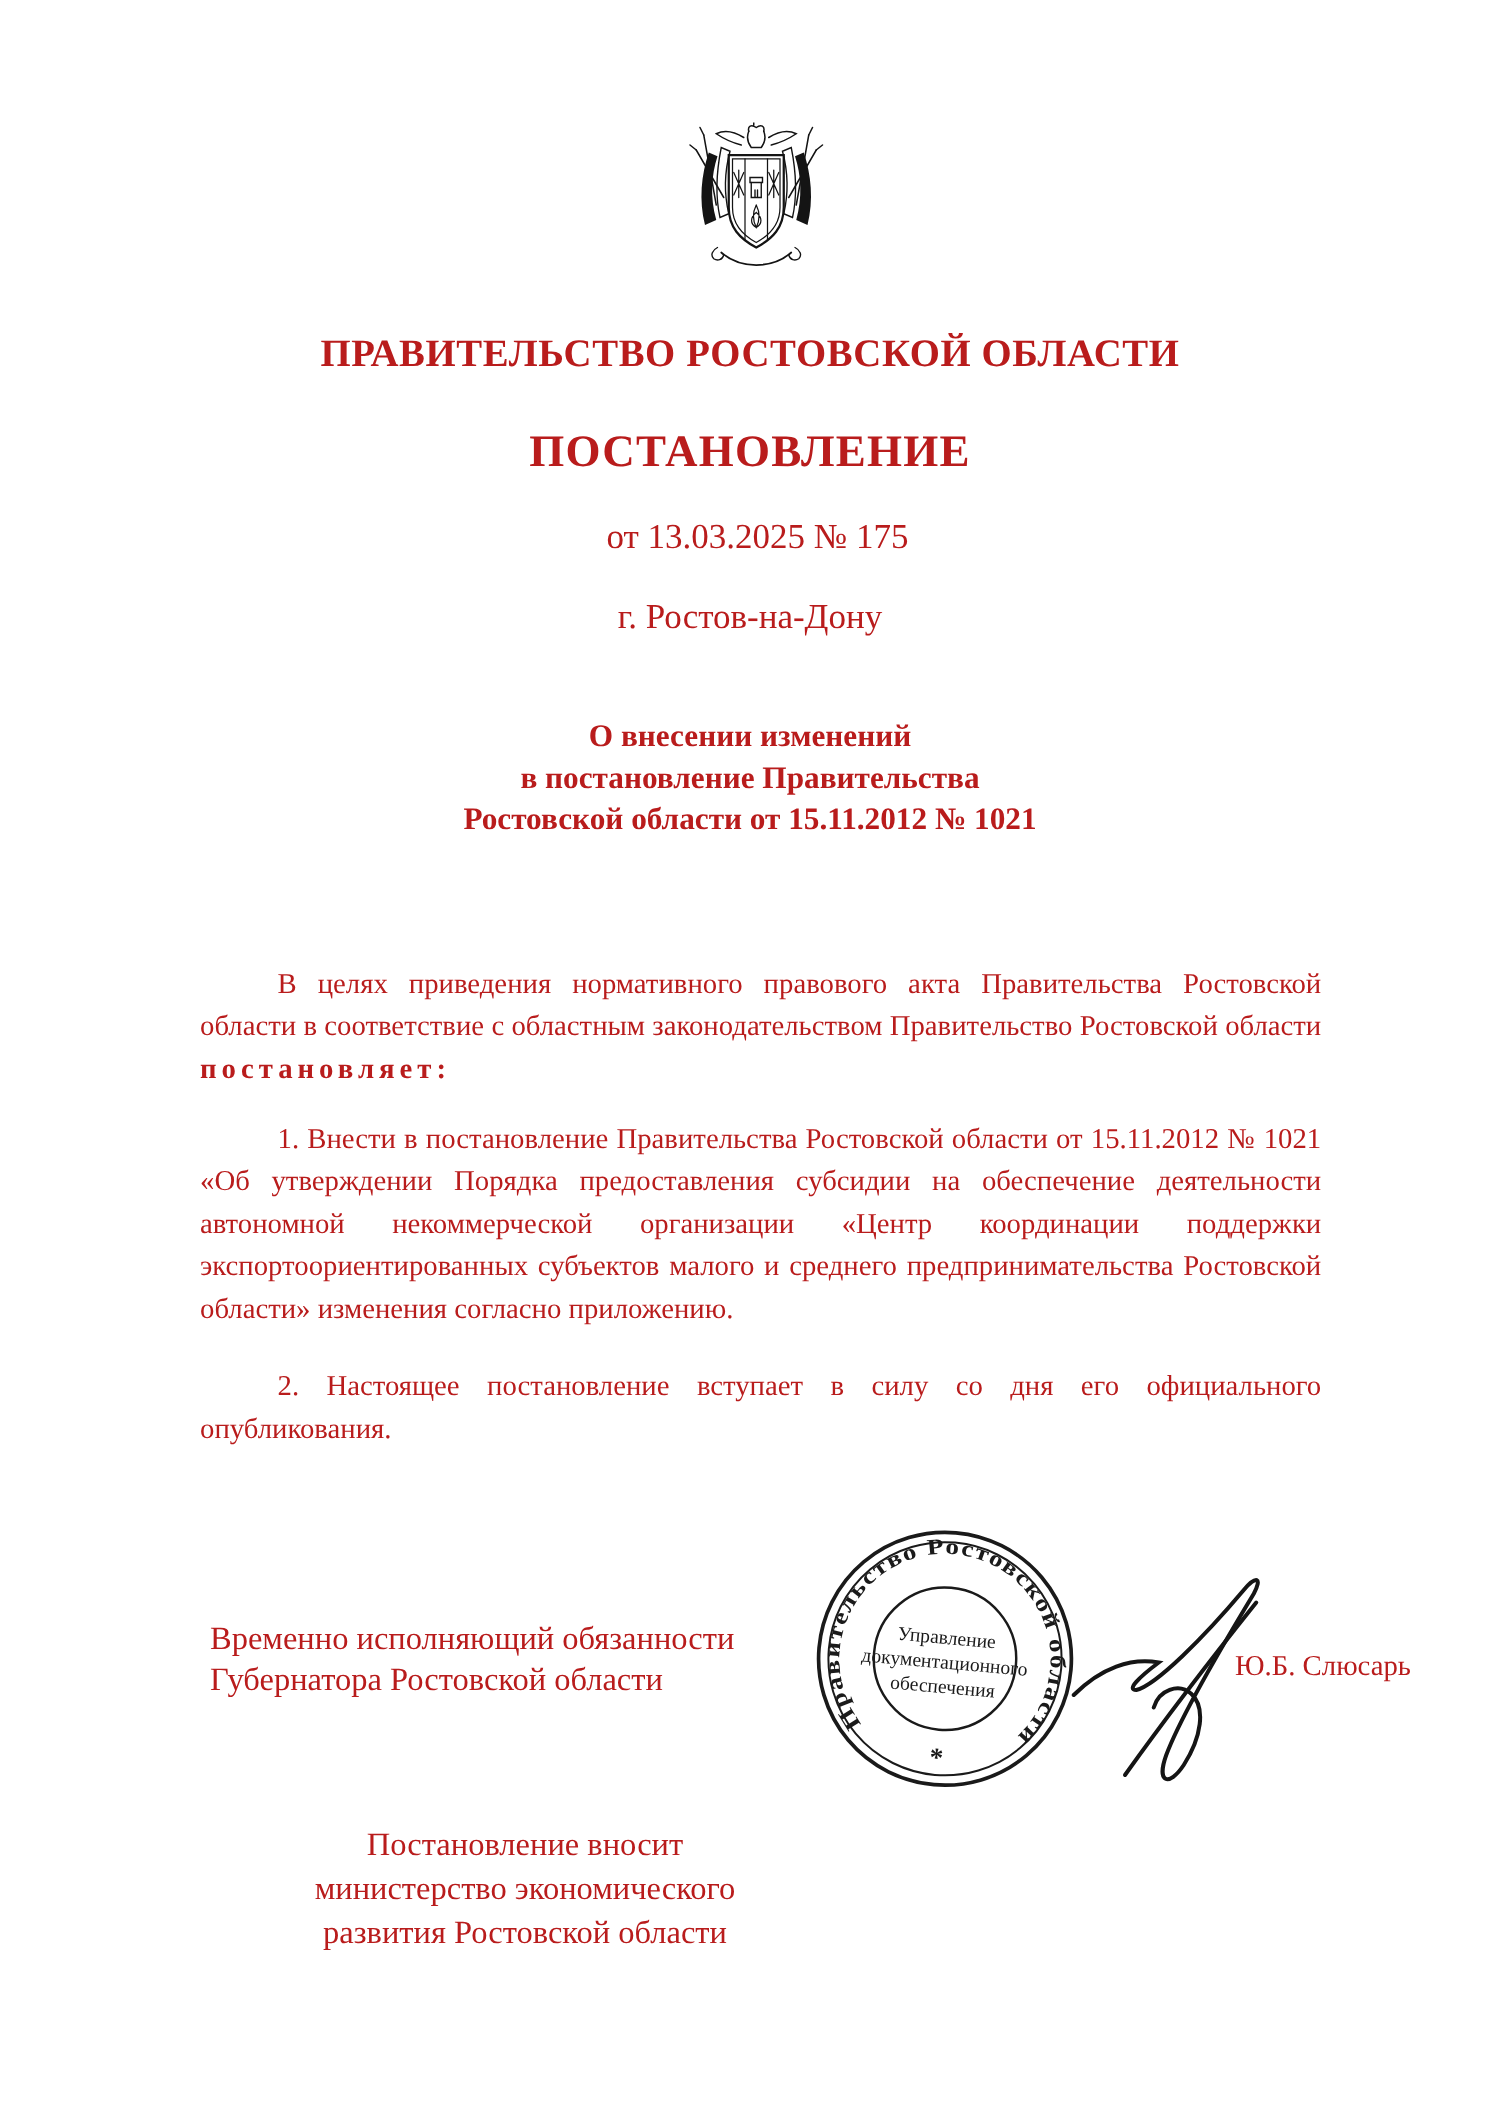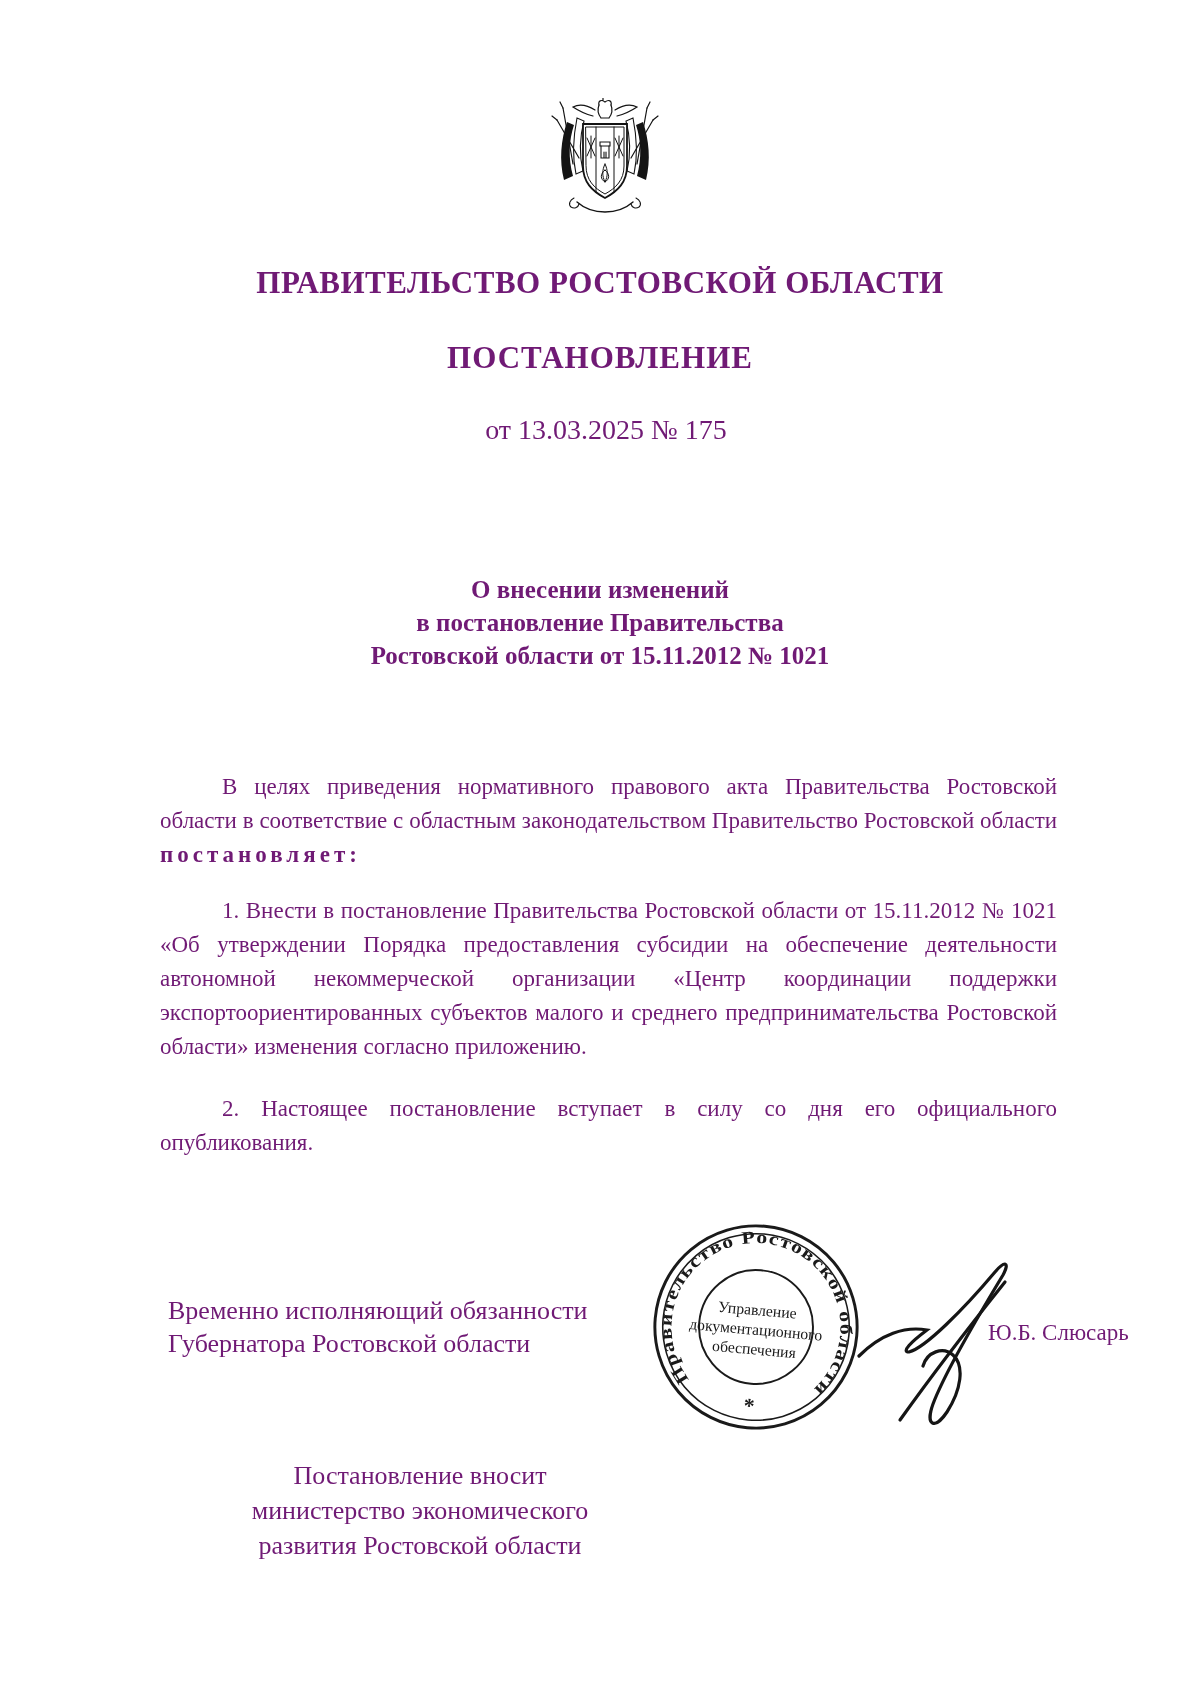--- a/index.html
+++ b/index.html
@@ -2,34 +2,34 @@
 <html><head>
 <meta charset="utf-8">
 <style>
   * { margin: 0; padding: 0; box-sizing: border-box; }
   html, body { background: #ffffff; }
   .page {
     position: relative;
     width: 1200px;
     height: 1698px;
     background: #ffffff;
-    color: #701a75;
+    color: #b91c1c;
     font-family: "Liberation Serif", "DejaVu Serif", serif;
     overflow: hidden;
   }
   .abs { position: absolute; }
   .centered { left: 0; width: 1200px; text-align: center; }
 
   .emblem { left: 543px; top: 98px; width: 124px; height: 132px; }
 
   .org-title {
     top: 265px; font-size: 31px; font-weight: bold; letter-spacing: 0.5px;
   }
   .doc-type {
-    top: 340px; font-size: 31px; font-weight: bold; letter-spacing: 1px;
+    top: 340px; font-size: 36px; font-weight: bold; letter-spacing: 1px;
   }
   .date-line { top: 414px; font-size: 28px; padding-left: 12px; }
   .city-line { top: 478px; font-size: 28px; }
 
   .subject {
     top: 573px; font-size: 25px; font-weight: bold; line-height: 33px;
   }
 
   .body-text {
     left: 160px; top: 742px; width: 897px;
@@ -95,20 +95,21 @@
       <path d="M31,100 c-4,2 -6,6 -3,9 c3,2 7,1 8,-3 M93,100 c4,2 6,6 3,9 c-3,2 -7,1 -8,-3" stroke-width="1.1"></path>
     </g>
   </svg>
 
   <div class="abs centered org-title">ПРАВИТЕЛЬСТВО РОСТОВСКОЙ ОБЛАСТИ</div>
 
   <div class="abs centered doc-type">ПОСТАНОВЛЕНИЕ</div>
 
   <div class="abs centered date-line">от 13.03.2025 № 175</div>
 
+  <div class="abs centered city-line">г. Ростов-на-Дону</div>
 
   <div class="abs centered subject">
     <div>О внесении изменений</div>
     <div>в постановление Правительства</div>
     <div>Ростовской области от 15.11.2012 № 1021</div>
   </div>
 
   <div class="abs body-text">
     <p><span>В целях приведения нормативного правового акта Правительства Ростовской области в соответствие с областным законодательством Правительство Ростовской области </span><span class="bold-spaced">постановляет:</span></p>
     <p class="item-first">1. Внести в постановление Правительства Ростовской области от 15.11.2012 № 1021 «Об утверждении Порядка предоставления субсидии на обеспечение деятельности автономной некоммерческой организации «Центр координации поддержки экспортоориентированных субъектов малого и среднего предпринимательства Ростовской области» изменения согласно приложению.</p>

